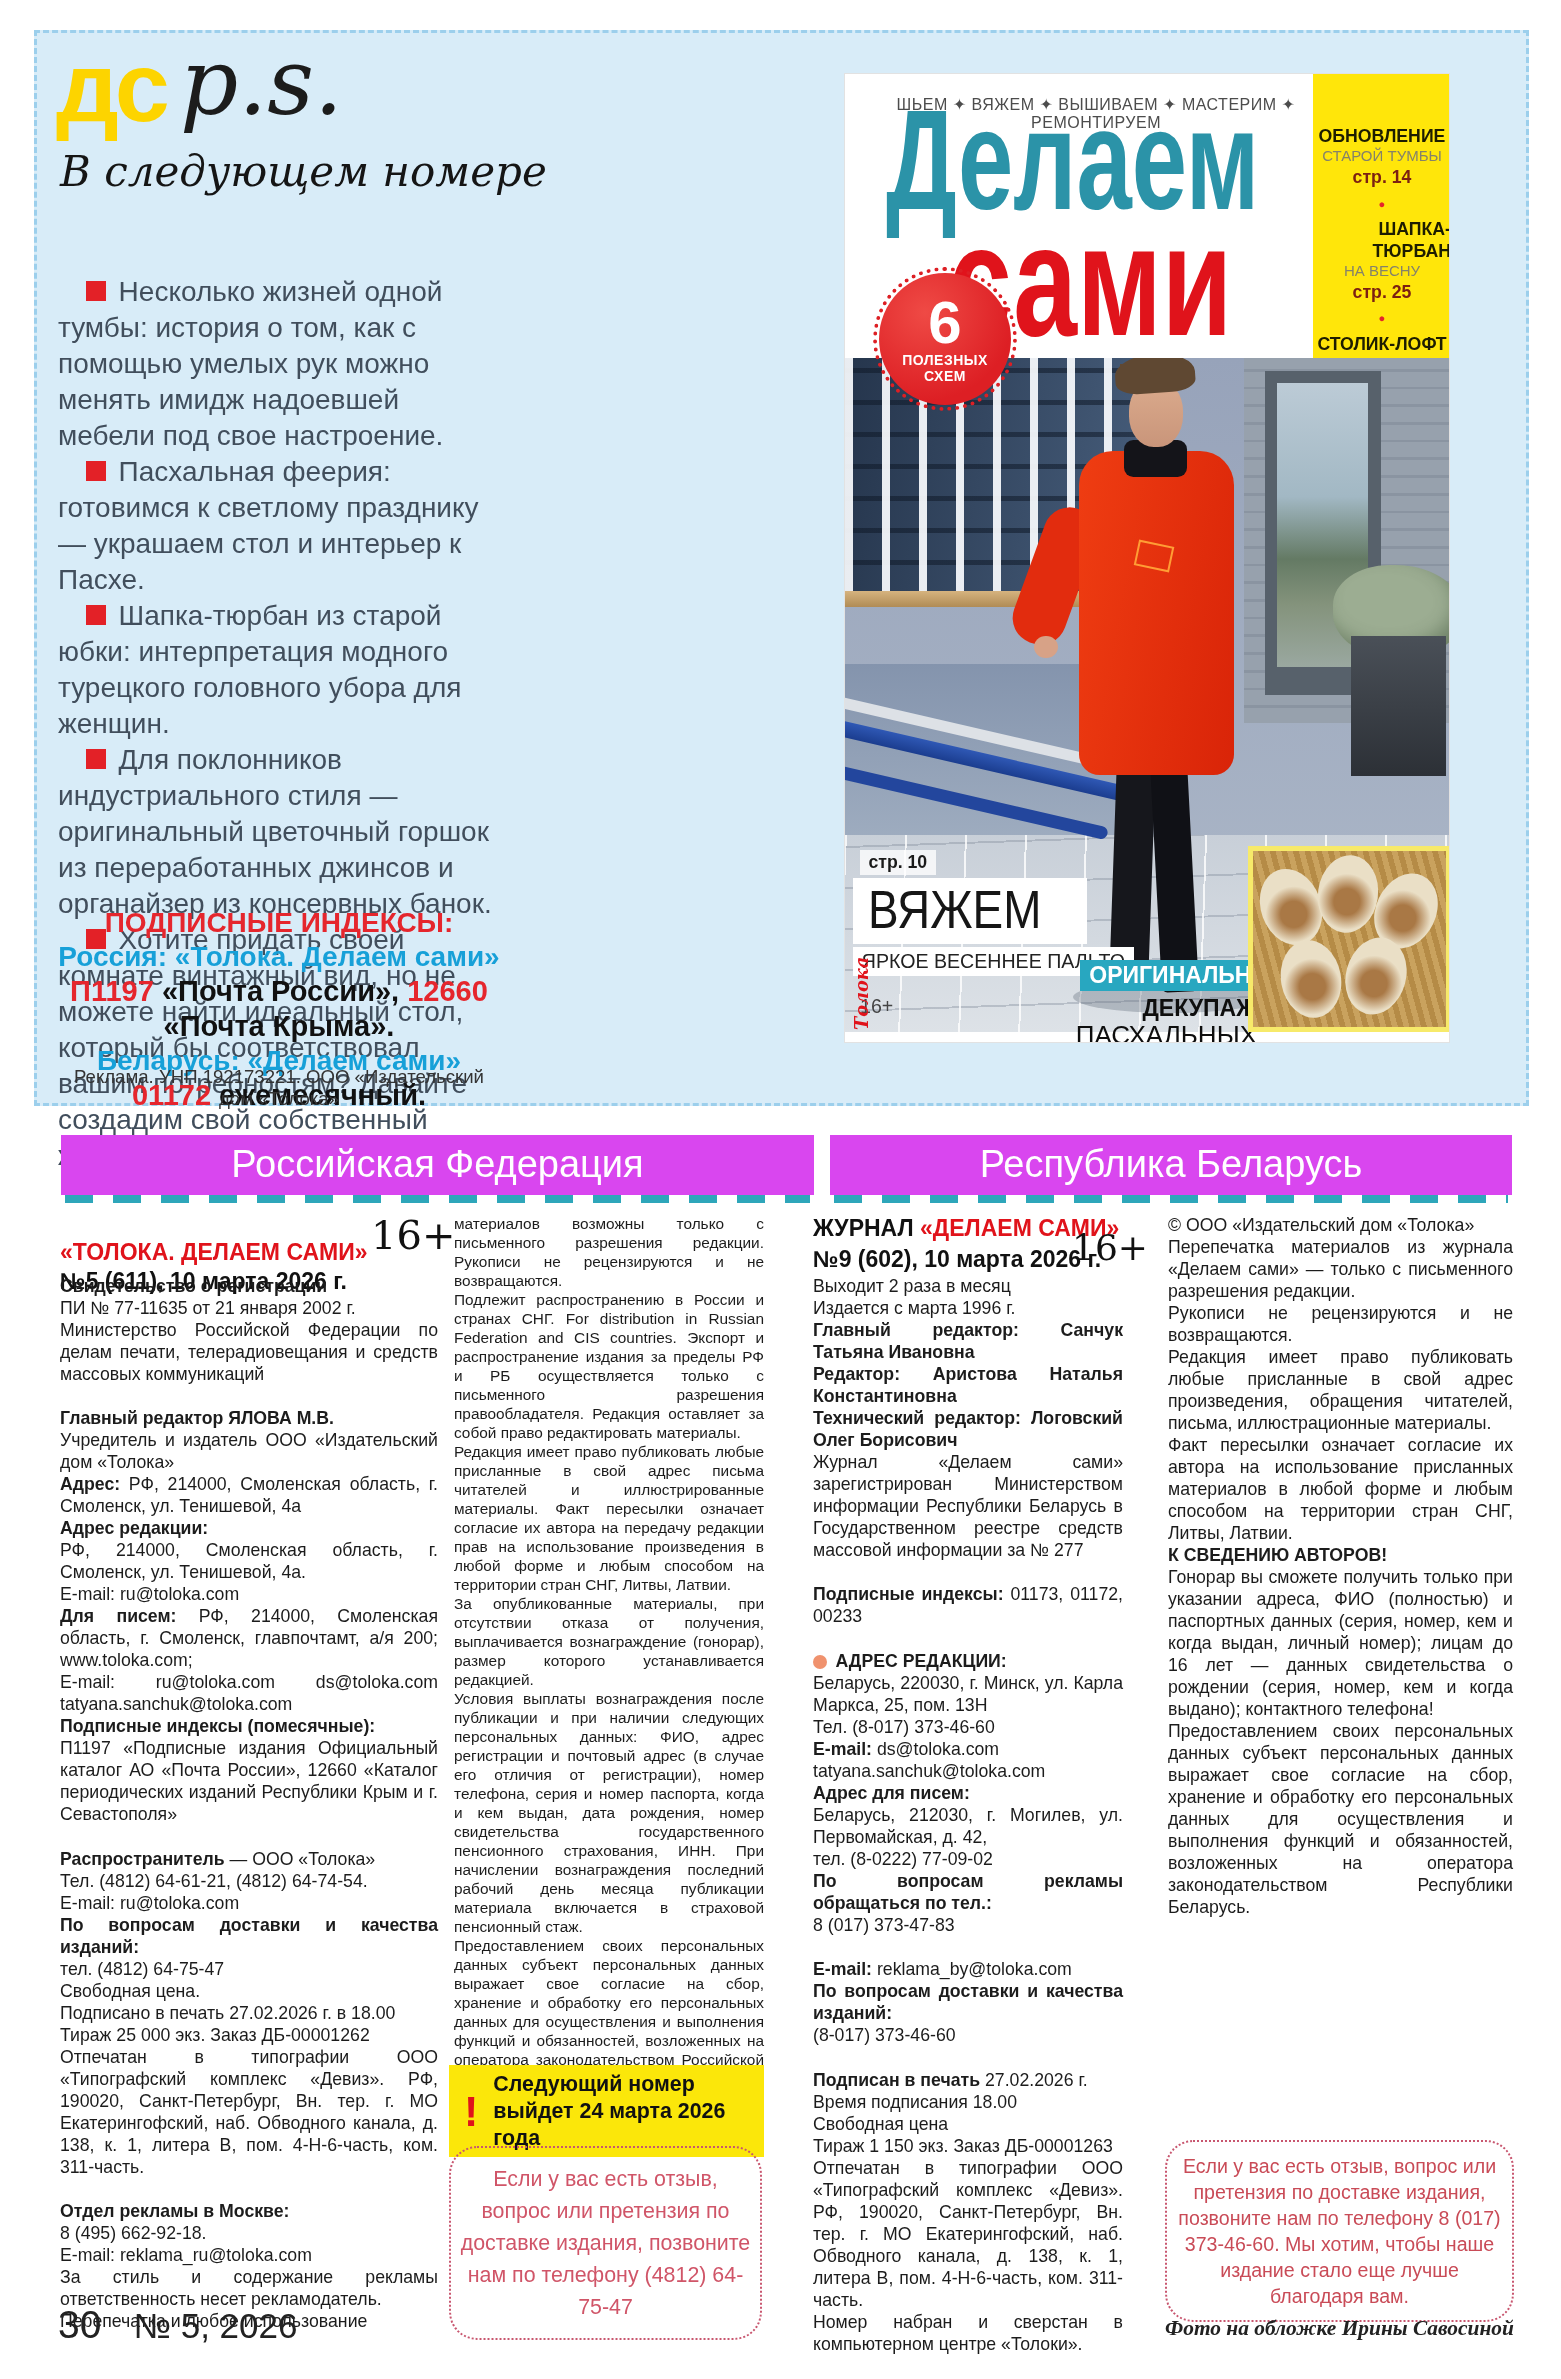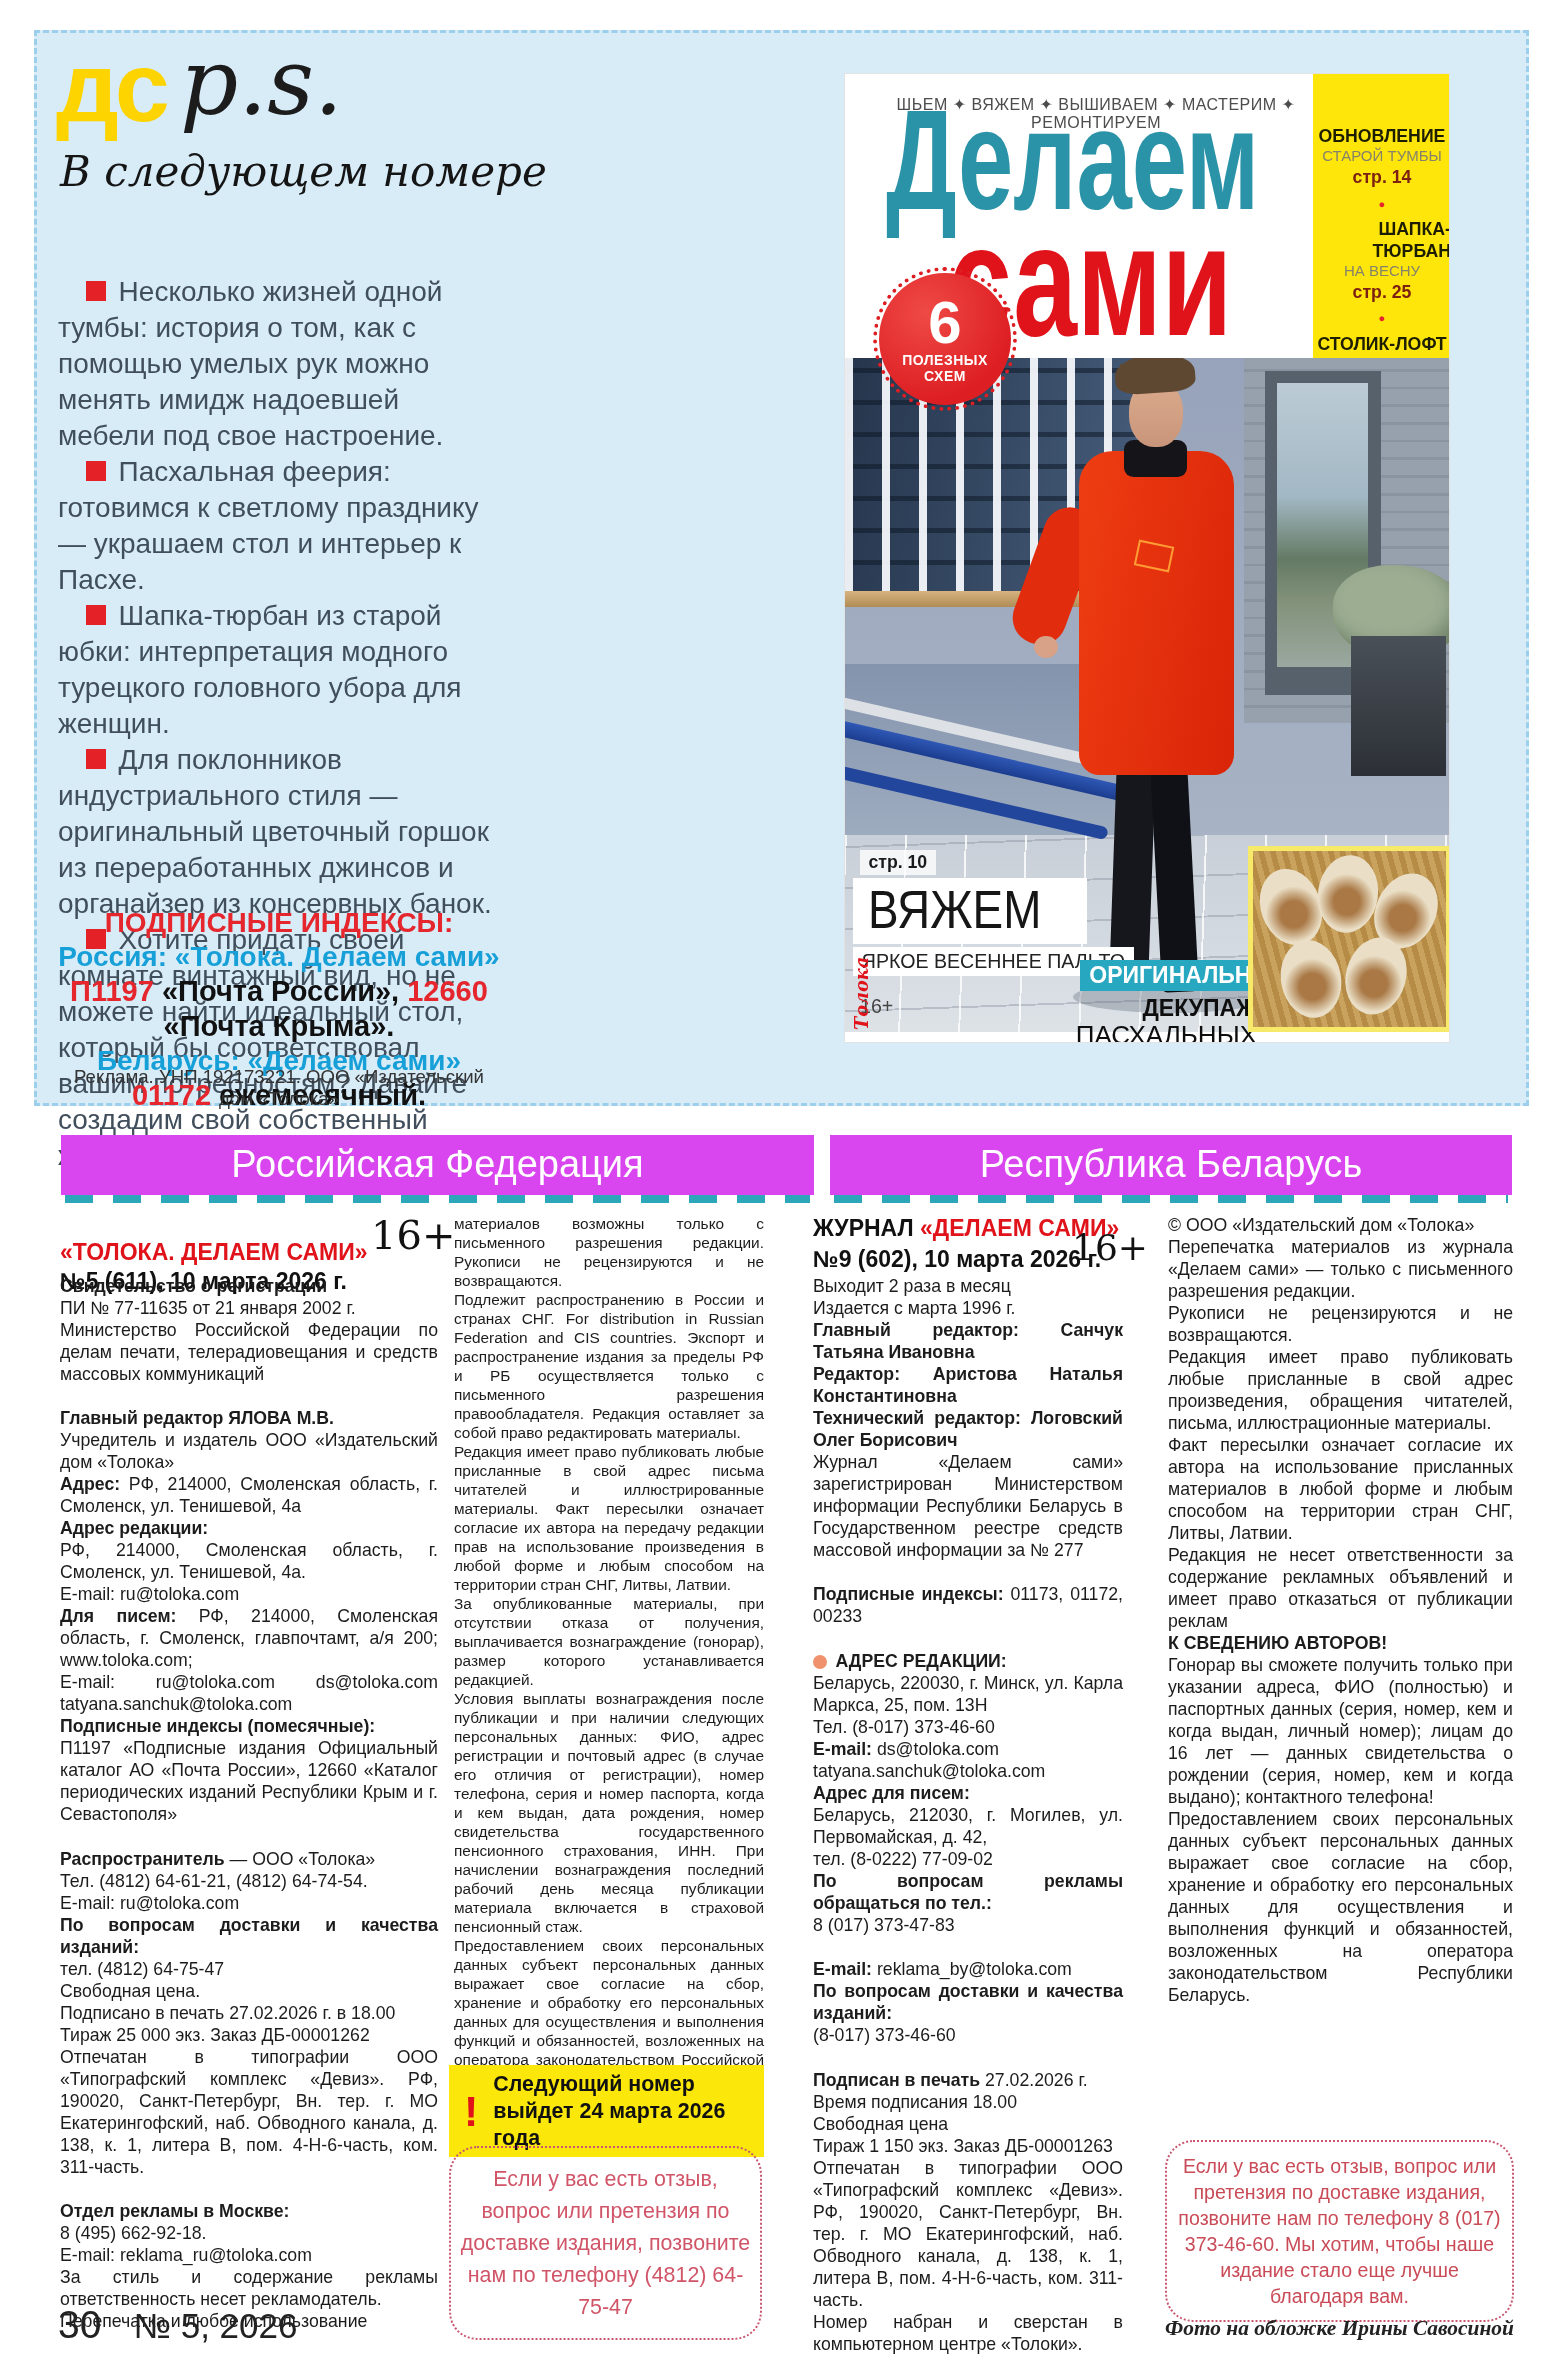--- a/index.html
+++ b/index.html
@@ -347,21 +347,20 @@
     <p class="imp"><span>Отпечатан в типографии ООО «Типографский комплекс «Девиз». РФ, 190020, Санкт-Петербург, Вн. тер. г. МО Екатерингофский, наб. Обводного канала, д. 138, к. 1, литера В, пом. 4-Н-6-часть, ком. 311-часть.</span></p>
     <p class="imp"><span>Номер набран и сверстан в компьютерном центре «Толоки».</span></p>
   </div>
 <div class="abs col by-col2">
 
 <p class="imp"><span>© ООО «Издательский дом «Толока»</span></p>
     <p class="imp"><span>Перепечатка материалов из журнала «Делаем сами» — только с письменного разрешения редакции.</span></p>
     <p class="imp"><span>Рукописи не рецензируются и не возвращаются.</span></p>
     <p class="imp"><span>Редакция имеет право публиковать любые присланные в свой адрес произведения, обращения читателей, письма, иллюстрационные материалы.</span></p>
     <p class="imp"><span>Факт пересылки означает согласие их автора на использование присланных материалов в любой форме и любым способом на территории стран СНГ, Литвы, Латвии.</span></p>
-    <p class="imp"><span>Редакция не несет ответственности за содержание рекламных объявлений и имеет право отказаться от публикации реклам</span></p>
     <p class="imp"><b>К СВЕДЕНИЮ АВТОРОВ!</b></p>
     <p class="imp"><span>Гонорар вы сможете получить только при указании адреса, ФИО (полностью) и паспортных данных (серия, номер, кем и когда выдан, личный номер); лицам до 16 лет — данных свидетельства о рождении (серия, номер, кем и когда выдано); контактного телефона!</span></p>
     <p class="imp"><span>Предоставлением своих персональных данных субъект персональных данных выражает свое согласие на сбор, хранение и обработку его персональных данных для осуществления и выполнения функций и обязанностей, возложенных на оператора законодательством Республики Беларусь.</span></p>
   </div>
 
 <div class="abs fb fb-by">Если у вас есть отзыв, вопрос или претензия по доставке издания, позвоните нам по телефону 8 (017) 373-46-60. Мы хотим, чтобы наше издание стало еще лучше благодаря вам.</div>
 <div class="abs credit">Фото на обложке Ирины Савосиной</div>
 
 <div class="abs footer">
   <span class="f-num">30</span>

